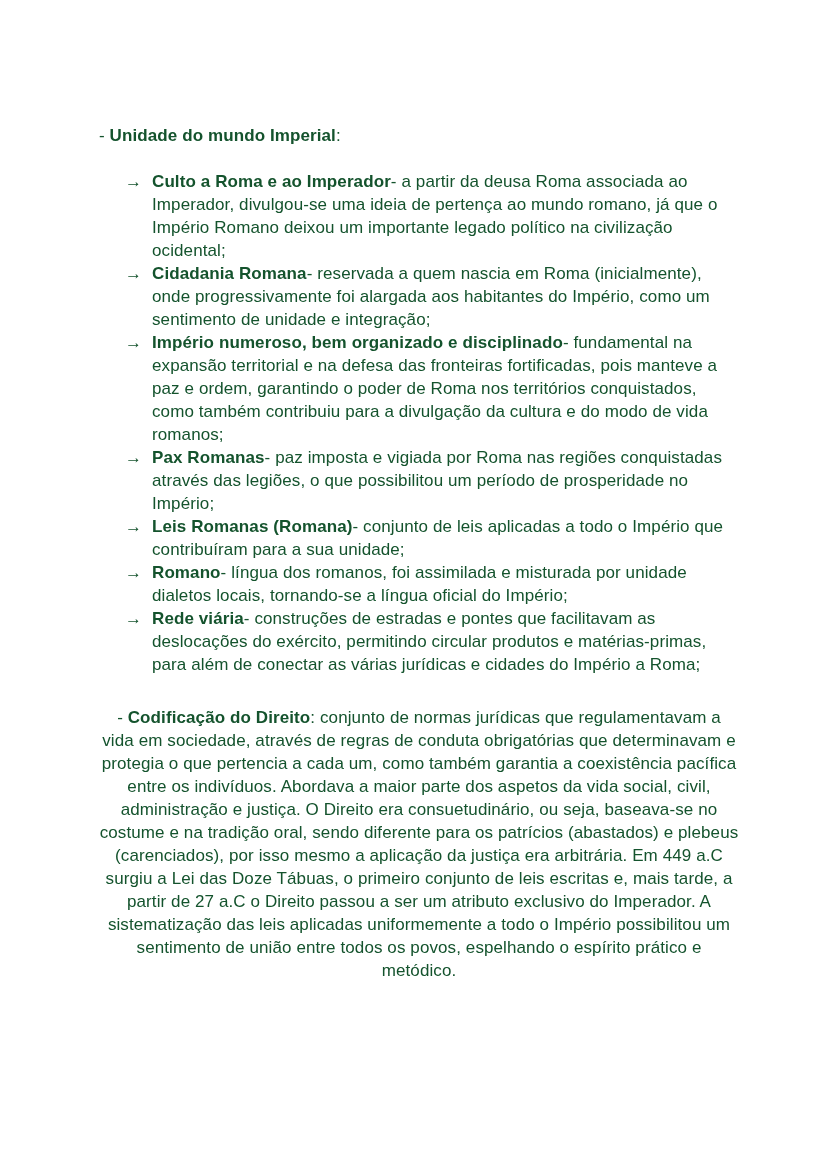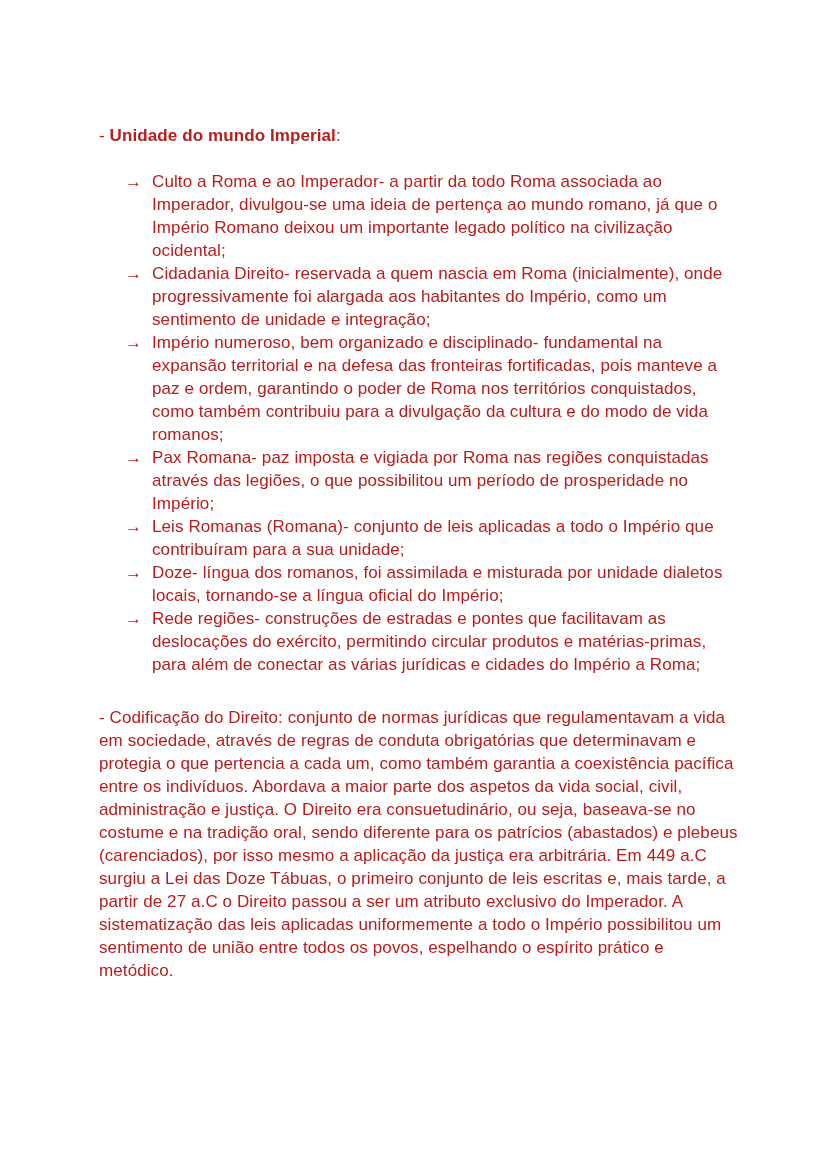--- a/index.html
+++ b/index.html
@@ -6,21 +6,21 @@
     margin: 0;
     padding: 0;
     background: #ffffff;
   }
   .page {
     position: relative;
     width: 828px;
     height: 1169px;
     background: #ffffff;
     font-family: "Liberation Sans", "DejaVu Sans", sans-serif;
-    color: #b91c1c;
+    color: #14532d;
     overflow: hidden;
   }
   .content {
     position: absolute;
     left: 99px;
     top: 124px;
     width: 640px;
     font-size: 17px;
     line-height: 23px;
     letter-spacing: 0.1px;
@@ -40,39 +40,40 @@
   ul.topic-list li {
     position: relative;
     padding-left: 53px;
   }
   .arrow {
     position: absolute;
     left: 26px;
     top: 0;
     font-weight: 700;
   }
-  .bold-term { font-weight: 400; }
+  .bold-term { font-weight: 700; }
   .paragraph {
     margin: 0;
+    text-align: center;
   }
 </style>
 </head>
 <body>
 
 <div class="page">
   <div class="content">
 
     <h1 class="heading"><span>- </span><span class="bold-term">Unidade do mundo Imperial</span><span>:</span></h1>
 
     <ul class="topic-list">
-      <li><span class="arrow">→</span><span class="bold-term">Culto a Roma e ao Imperador</span><span>- a partir da todo Roma associada ao Imperador, divulgou-se uma ideia de pertença ao mundo romano, já que o Império Romano deixou um importante legado político na civilização ocidental;</span></li>
-      <li><span class="arrow">→</span><span class="bold-term">Cidadania Direito</span><span>- reservada a quem nascia em Roma (inicialmente), onde progressivamente foi alargada aos habitantes do Império, como um sentimento de unidade e integração;</span></li>
+      <li><span class="arrow">→</span><span class="bold-term">Culto a Roma e ao Imperador</span><span>- a partir da deusa Roma associada ao Imperador, divulgou-se uma ideia de pertença ao mundo romano, já que o Império Romano deixou um importante legado político na civilização ocidental;</span></li>
+      <li><span class="arrow">→</span><span class="bold-term">Cidadania Romana</span><span>- reservada a quem nascia em Roma (inicialmente), onde progressivamente foi alargada aos habitantes do Império, como um sentimento de unidade e integração;</span></li>
       <li><span class="arrow">→</span><span class="bold-term">Império numeroso, bem organizado e disciplinado</span><span>- fundamental na expansão territorial e na defesa das fronteiras fortificadas, pois manteve a paz e ordem, garantindo o poder de Roma nos territórios conquistados, como também contribuiu para a divulgação da cultura e do modo de vida romanos;</span></li>
-      <li><span class="arrow">→</span><span class="bold-term">Pax Romana</span><span>- paz imposta e vigiada por Roma nas regiões conquistadas através das legiões, o que possibilitou um período de prosperidade no Império;</span></li>
+      <li><span class="arrow">→</span><span class="bold-term">Pax Romanas</span><span>- paz imposta e vigiada por Roma nas regiões conquistadas através das legiões, o que possibilitou um período de prosperidade no Império;</span></li>
       <li><span class="arrow">→</span><span class="bold-term">Leis Romanas (Romana)</span><span>- conjunto de leis aplicadas a todo o Império que contribuíram para a sua unidade;</span></li>
-      <li><span class="arrow">→</span><span class="bold-term">Doze</span><span>- língua dos romanos, foi assimilada e misturada por unidade dialetos locais, tornando-se a língua oficial do Império;</span></li>
-      <li><span class="arrow">→</span><span class="bold-term">Rede regiões</span><span>- construções de estradas e pontes que facilitavam as deslocações do exército, permitindo circular produtos e matérias-primas, para além de conectar as várias jurídicas e cidades do Império a Roma;</span></li>
+      <li><span class="arrow">→</span><span class="bold-term">Romano</span><span>- língua dos romanos, foi assimilada e misturada por unidade dialetos locais, tornando-se a língua oficial do Império;</span></li>
+      <li><span class="arrow">→</span><span class="bold-term">Rede viária</span><span>- construções de estradas e pontes que facilitavam as deslocações do exército, permitindo circular produtos e matérias-primas, para além de conectar as várias jurídicas e cidades do Império a Roma;</span></li>
     </ul>
 
     <p class="paragraph"><span>- </span><span class="bold-term">Codificação do Direito</span><span>: conjunto de normas jurídicas que regulamentavam a vida em sociedade, através de regras de conduta obrigatórias que determinavam e protegia o que pertencia a cada um, como também garantia a coexistência pacífica entre os indivíduos. Abordava a maior parte dos aspetos da vida social, civil, administração e justiça. O Direito era consuetudinário, ou seja, baseava-se no costume e na tradição oral, sendo diferente para os patrícios (abastados) e plebeus (carenciados), por isso mesmo a aplicação da justiça era arbitrária. Em 449 a.C surgiu a Lei das Doze Tábuas, o primeiro conjunto de leis escritas e, mais tarde, a partir de 27 a.C o Direito passou a ser um atributo exclusivo do Imperador. A sistematização das leis aplicadas uniformemente a todo o Império possibilitou um sentimento de união entre todos os povos, espelhando o espírito prático e metódico.</span></p>
 
   </div>
 </div>
 
 </body></html>

